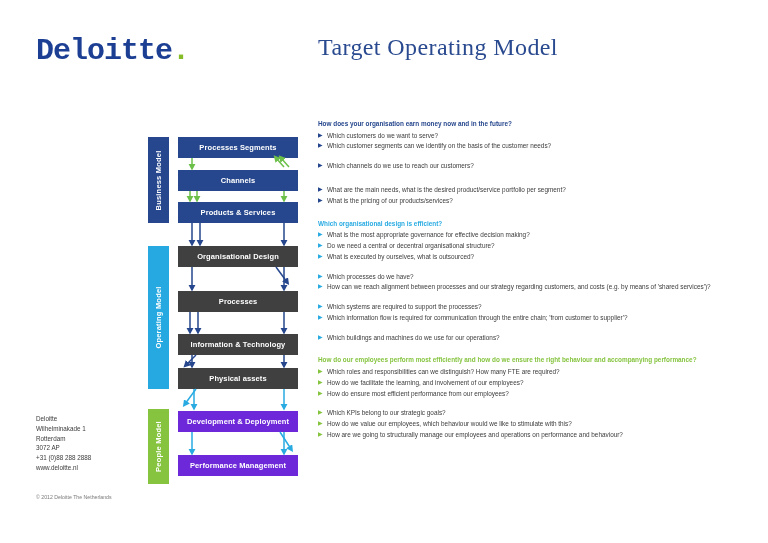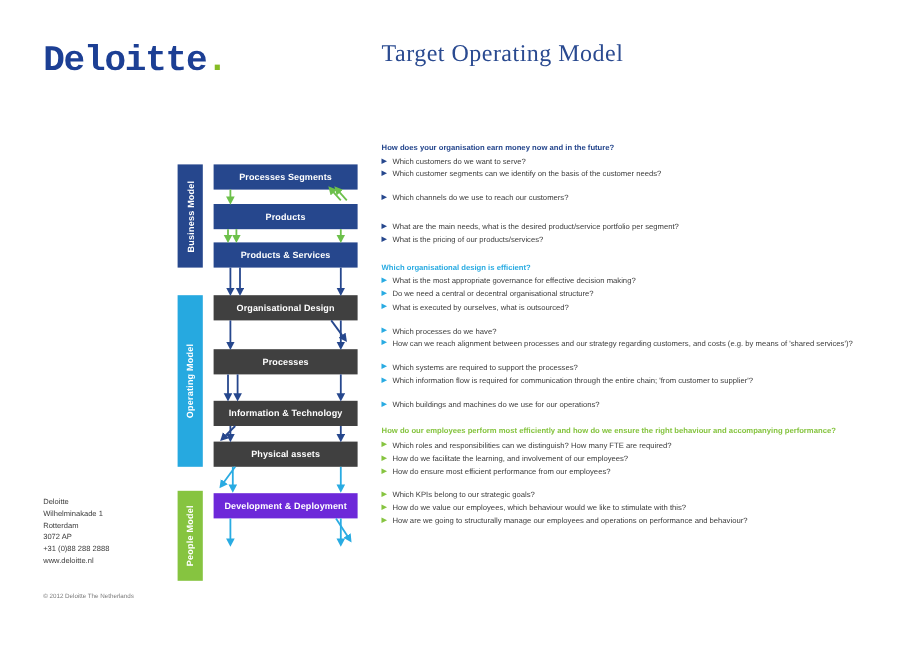--- a/index.html
+++ b/index.html
@@ -16,21 +16,21 @@
   .logo{
     position:absolute;left:36px;top:36px;
     font-family:Liberation Mono, monospace;
     font-size:30px;font-weight:bold;letter-spacing:-1.0px;
     color:#1c3f94;line-height:1;text-align:right;
   }
   .logo .dot{color:#86bc25;}
   .doc-title{
     position:absolute;left:318px;top:34px;
     font-family:"Liberation Serif",serif;
-    font-size:20px;color:#2a4a90;letter-spacing:0.4px;
+    font-size:24px;color:#2a4a90;letter-spacing:0.4px;
     white-space:nowrap;
   }
 
   
   .diagram{position:absolute;left:0;top:0;width:320px;height:543px;}
   .sideband{
     position:absolute;width:21px;
     display:flex;align-items:center;justify-content:center;
   }
   .sideband span{
@@ -99,27 +99,28 @@
       <span>Business Model</span>
     </div>
     <div class="sideband band-operating">
       <span>Operating Model</span>
     </div>
     <div class="sideband band-people">
       <span>People Model</span>
     </div>
 
     <div class="node n-navy" style="top:137px">Processes Segments</div>
-    <div class="node n-navy" style="top:170px">Products</div>
+    <div class="node n-navy" style="top:170px">Channels</div>
     <div class="node n-navy" style="top:202px">Products &amp; Services</div>
     <div class="node n-cyan" style="top:246px">Organisational Design</div>
     <div class="node n-cyan" style="top:291px">Processes</div>
     <div class="node n-cyan" style="top:334px">Information &amp; Technology</div>
     <div class="node n-cyan" style="top:368px">Physical assets</div>
     <div class="node n-green" style="top:411px">Development &amp; Deployment</div>
+    <div class="node n-green" style="top:455px">Performance Management</div>
 
     <svg class="arrows" viewBox="0 0 320 543">
       <defs>
         <marker id="ag" markerWidth="5" markerHeight="5" refX="2.2" refY="2.4" orient="auto">
           <path d="M0,0 L4.6,2.4 L0,4.8 z" fill="#6cc04a"></path>
         </marker>
         <marker id="an" markerWidth="5" markerHeight="5" refX="2.2" refY="2.4" orient="auto">
           <path d="M0,0 L4.6,2.4 L0,4.8 z" fill="#26478d"></path>
         </marker>
         <marker id="ac" markerWidth="5" markerHeight="5" refX="2.2" refY="2.4" orient="auto">

